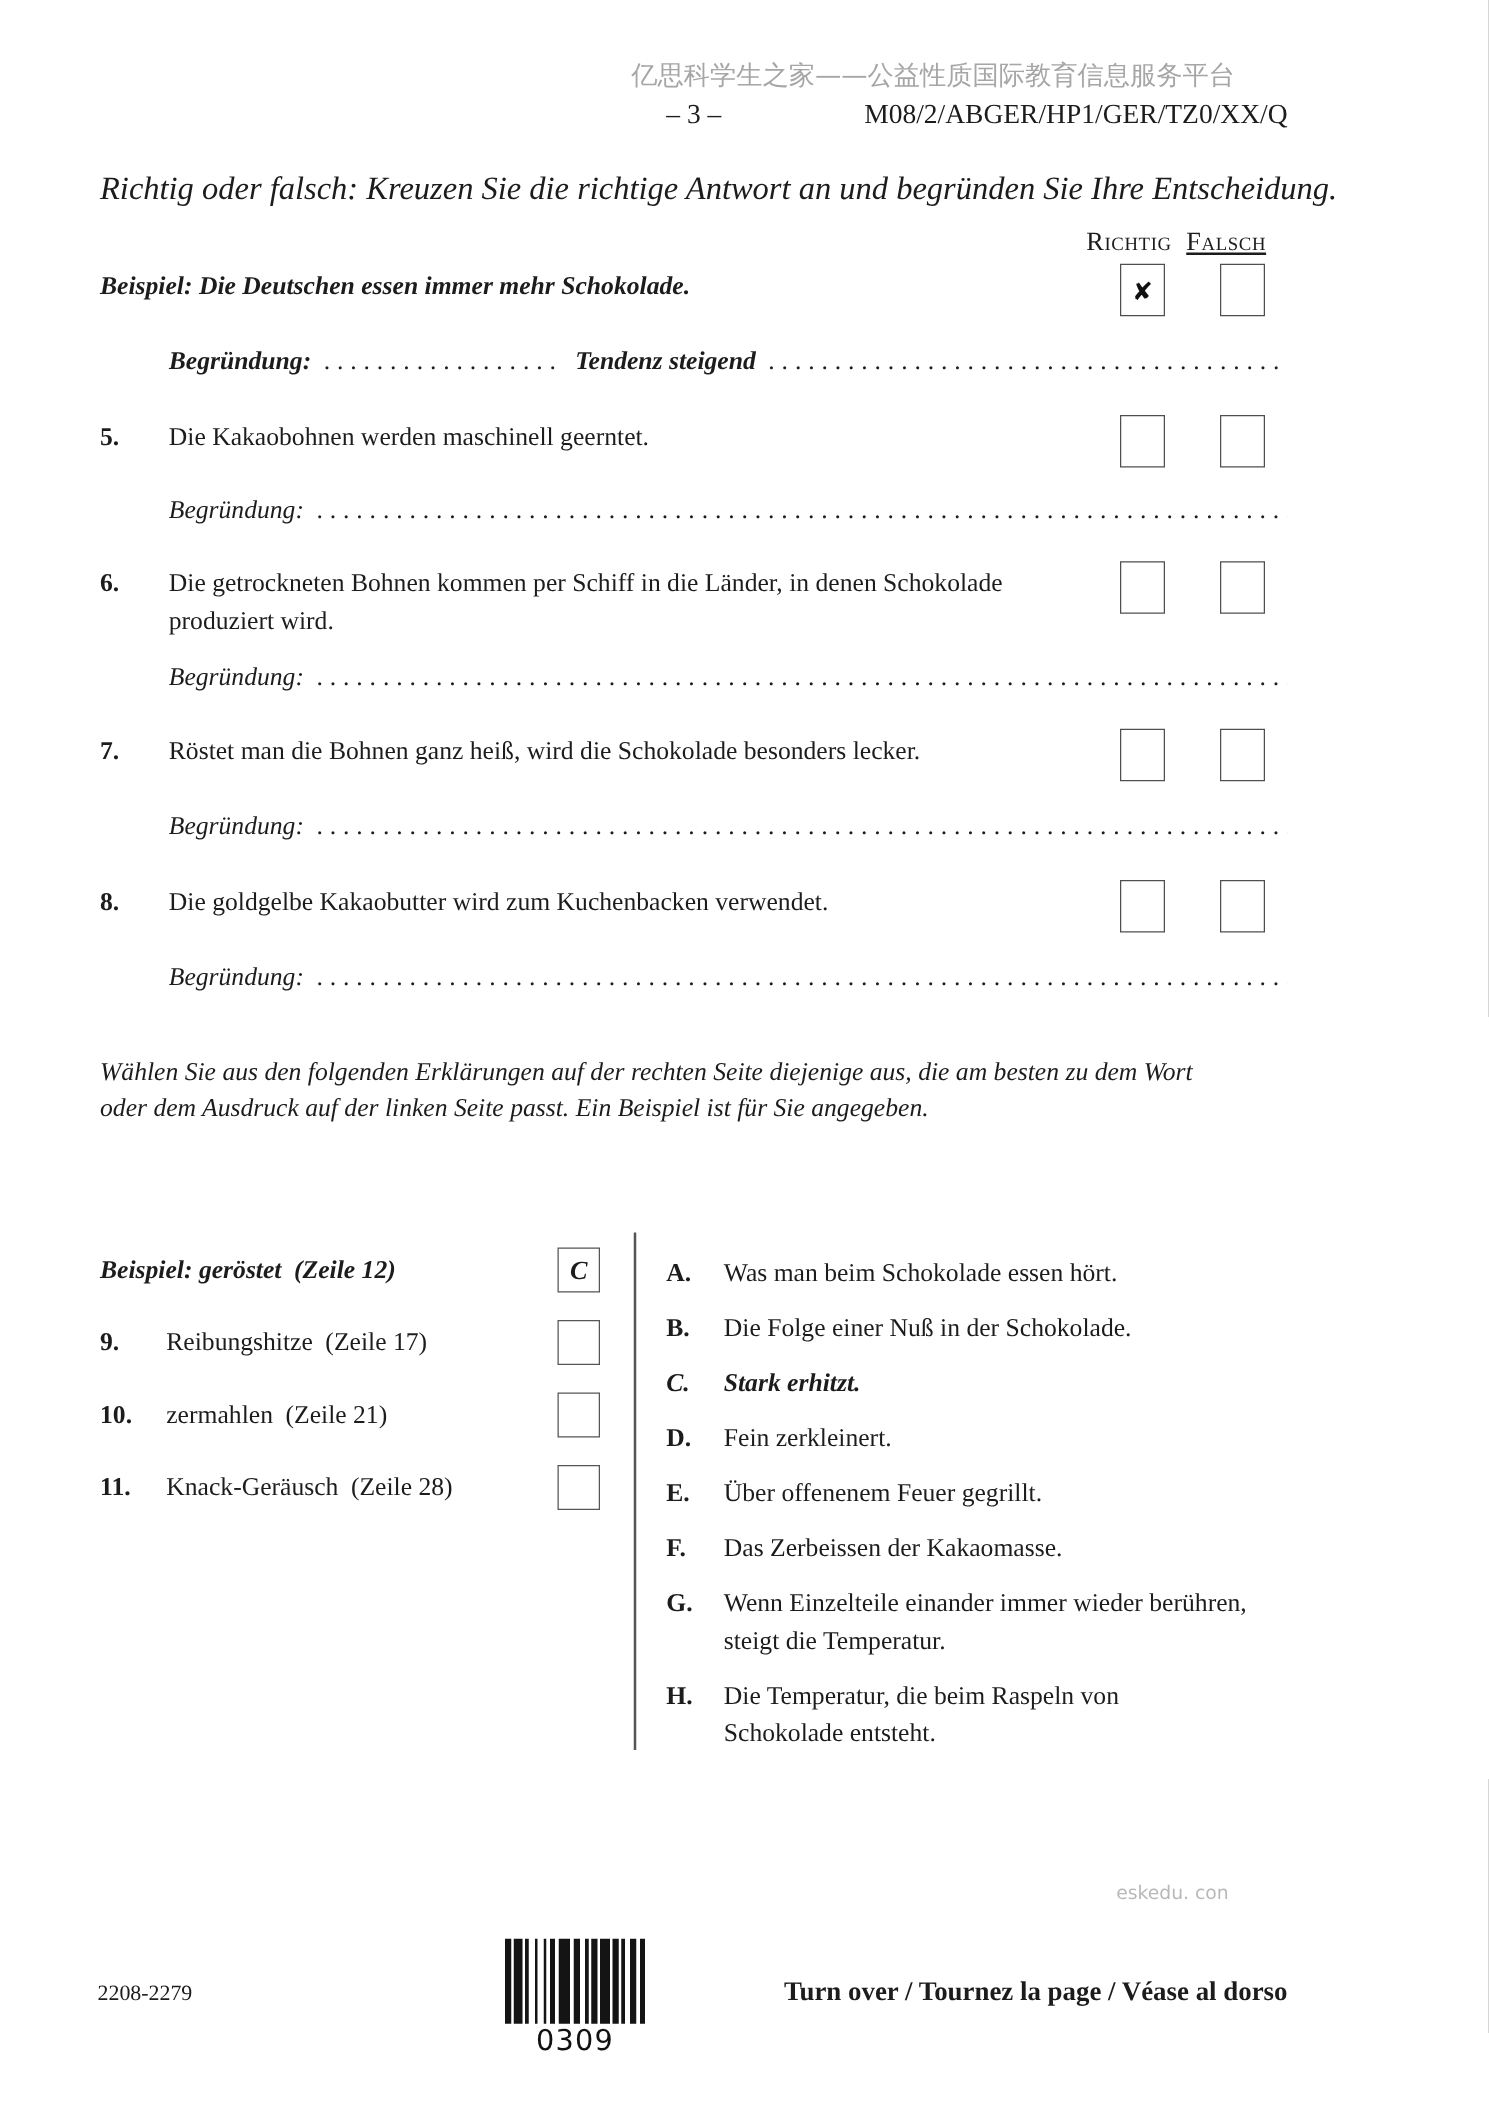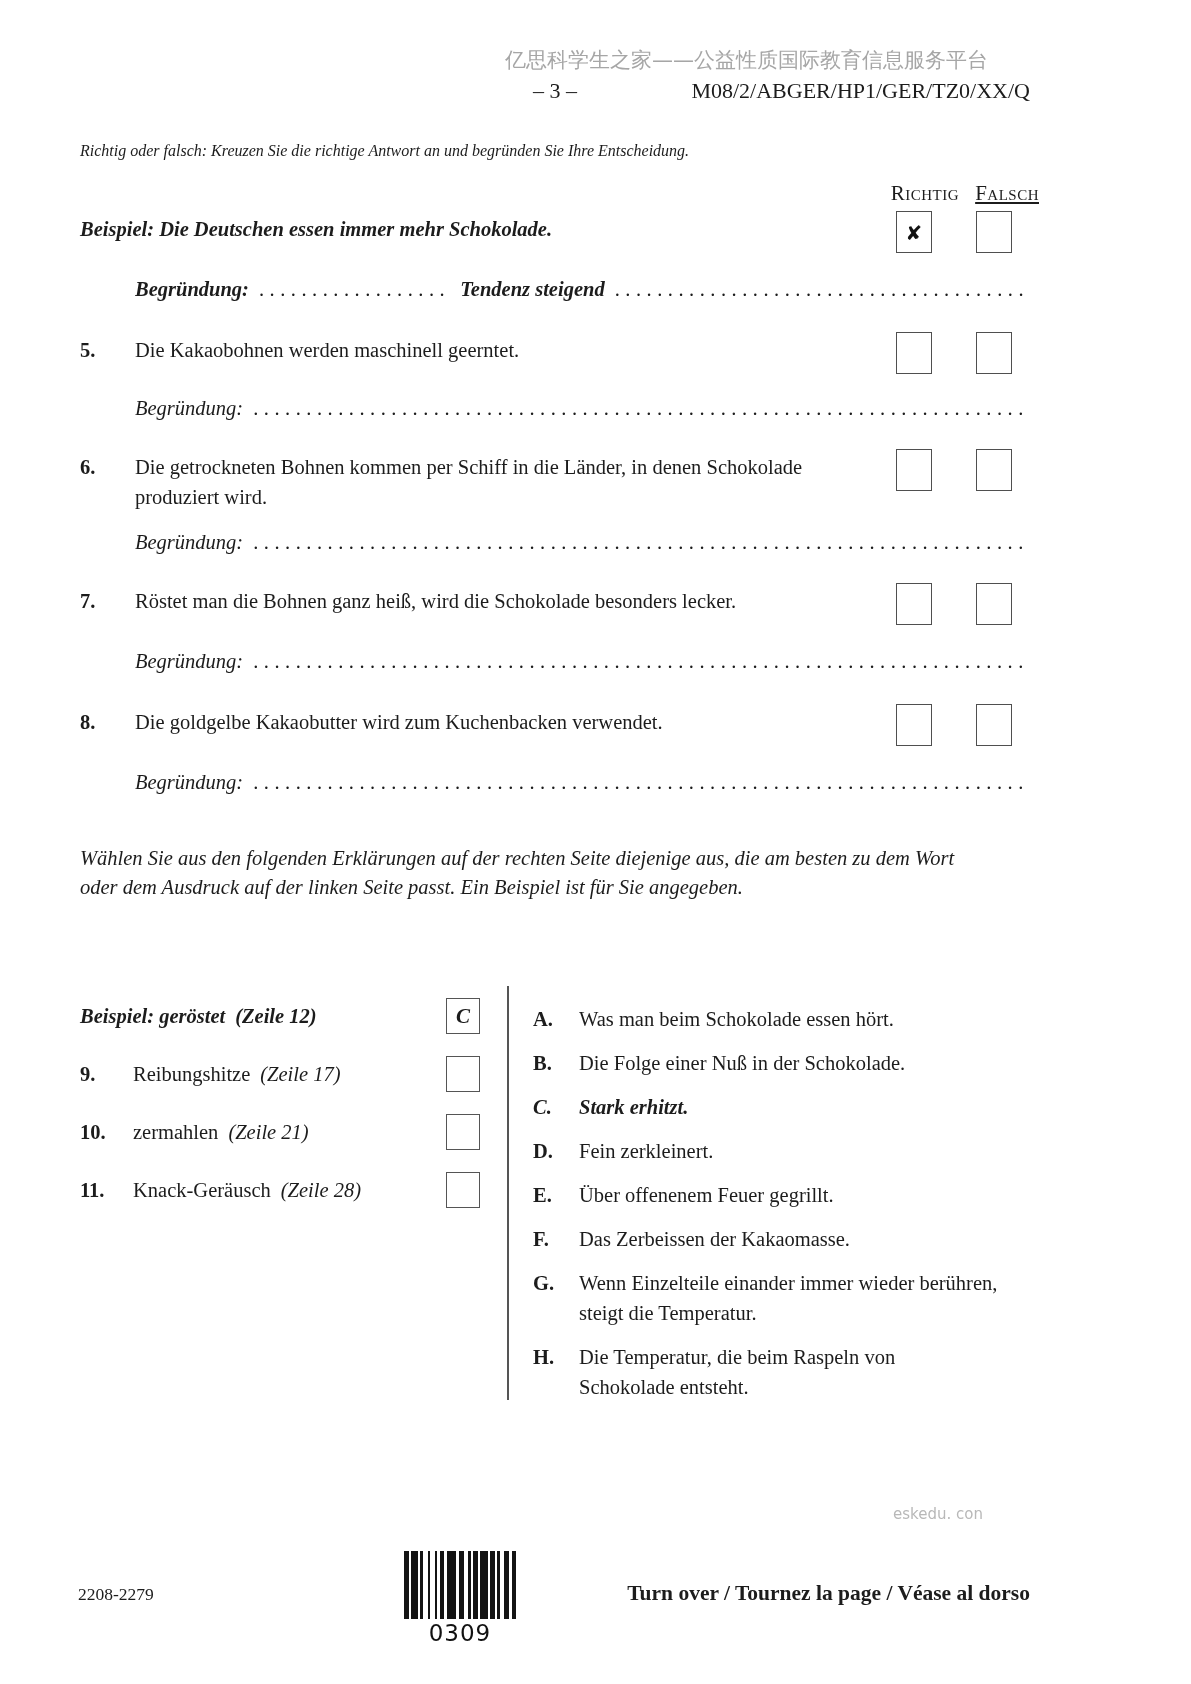--- a/index.html
+++ b/index.html
@@ -8,26 +8,26 @@
   .content{position:absolute;left:80px;top:0;width:950px;}
 
   
   .wm-cn{margin:50px 42px 0 0;text-align:right;font-family:"DejaVu Sans",sans-serif;
          font-size:21px;color:#a6a6a6;line-height:20px;}
   .header-line{display:flex;margin-top:8px;font-size:22px;line-height:26px;}
   .pagenum{margin-left:453px;}
   .examcode{margin-left:auto;}
 
   
-  .intro{margin-top:32px;font-style:italic;font-size:16px;line-height:29px;}
+  .intro{margin-top:32px;font-style:italic;font-size:26px;line-height:29px;}
   .intro div{white-space:nowrap;}
 
   
   .cols-header{position:relative;height:26px;margin-top:16px;}
-  .colcap{position:absolute;width:90px;text-align:right;font-variant:small-caps;
+  .colcap{position:absolute;width:90px;text-align:left;font-variant:small-caps;
           font-size:21px;letter-spacing:.5px;}
   .cap-richtig{left:789px;}
   .cap-falsch{left:869px;text-decoration:underline;}
 
   
   .qrow{display:flex;align-items:flex-start;font-size:20.5px;line-height:30px;}
   .exrow{margin-top:7px;}
   .exlabel{flex:1;font-weight:bold;font-style:italic;padding-right:36px;}
   .qnum{width:55px;font-weight:bold;flex-shrink:0;}
   .qtext{flex:1;padding-right:36px;}
@@ -53,21 +53,21 @@
   .matching-intro{margin-top:48px;font-style:italic;font-size:20.5px;line-height:29px;}
   .matching{display:flex;margin-top:56px;}
   .m-left{width:427px;flex-shrink:0;font-size:20.5px;}
   .m-divider{width:0;border-left:2px solid #555;height:414px;margin-top:28px;flex-shrink:0;}
   .m-right{flex:1;padding-left:24px;padding-top:46px;font-size:20.5px;}
   .m-exrow{display:flex;align-items:center;margin-top:40px;}
   .m-exlabel{flex:1;font-weight:bold;font-style:italic;display:flex;gap:10px;}
   .m-item{display:flex;align-items:center;margin-top:22px;}
   .m-num{width:53px;font-weight:bold;flex-shrink:0;}
   .m-word{flex:1;display:flex;gap:10px;align-items:baseline;}
-  .m-ref{font-style:italic;}
+  .m-ref{}
   .abox{width:34px;height:36px;border:1.5px solid #555;box-sizing:border-box;background:#fff;
         display:flex;align-items:center;justify-content:center;margin-right:27px;flex-shrink:0;}
   .abox .aletter{font-weight:bold;font-style:italic;font-size:21px;}
 
   .opt{display:flex;align-items:flex-start;line-height:30px;margin-bottom:14px;}
   .opt-letter{width:46px;font-weight:bold;flex-shrink:0;}
   .opt-text{flex:1;}
   .opt-bold .opt-text{font-weight:bold;font-style:italic;}
 
   

